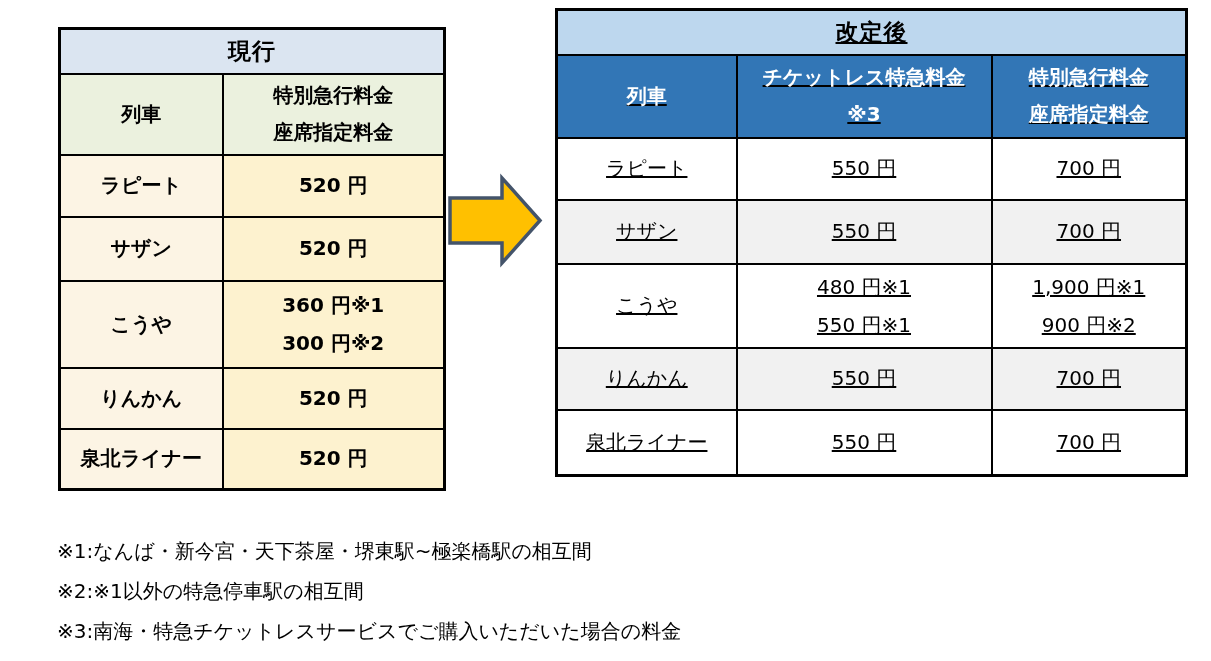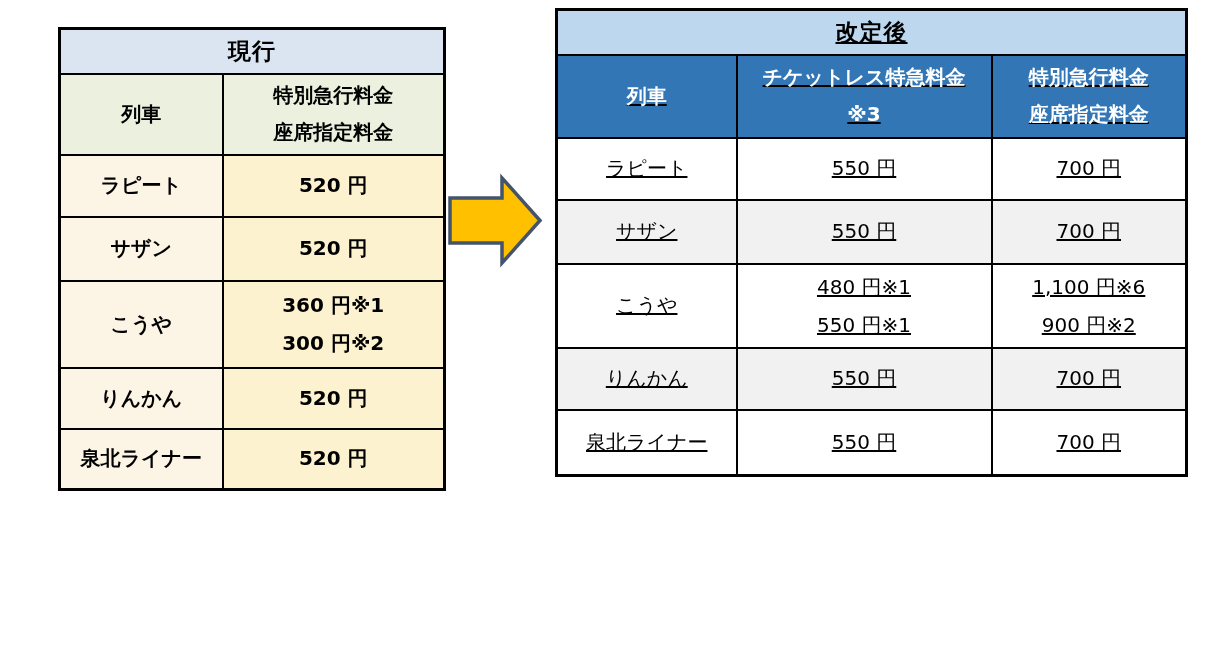--- a/index.html
+++ b/index.html
@@ -142,31 +142,36 @@
       <td>550 円</td>
       <td>700 円</td>
     </tr>
     <tr style="height:84px">
       <td>こうや</td>
       <td>
         <div class="cellline">480 円※1</div>
         <div class="cellline">550 円※1</div>
       </td>
       <td>
-        <div class="cellline">1,100 円※6</div>
+        <div class="cellline">1,900 円※1</div>
         <div class="cellline">900 円※2</div>
       </td>
     </tr>
     <tr style="height:62px" class="alt">
       <td>りんかん</td>
       <td>550 円</td>
       <td>700 円</td>
     </tr>
     <tr style="height:66px">
       <td>泉北ライナー</td>
       <td>550 円</td>
       <td>700 円</td>
     </tr>
   </tbody>
     </table>
 
+  <div class="notes">
+    <div>※1:なんば・新今宮・天下茶屋・堺東駅~極楽橋駅の相互間</div>
+    <div>※2:※1以外の特急停車駅の相互間</div>
+    <div>※3:南海・特急チケットレスサービスでご購入いただいた場合の料金</div>
+  </div>
 
 </div>
 
 </body></html>

